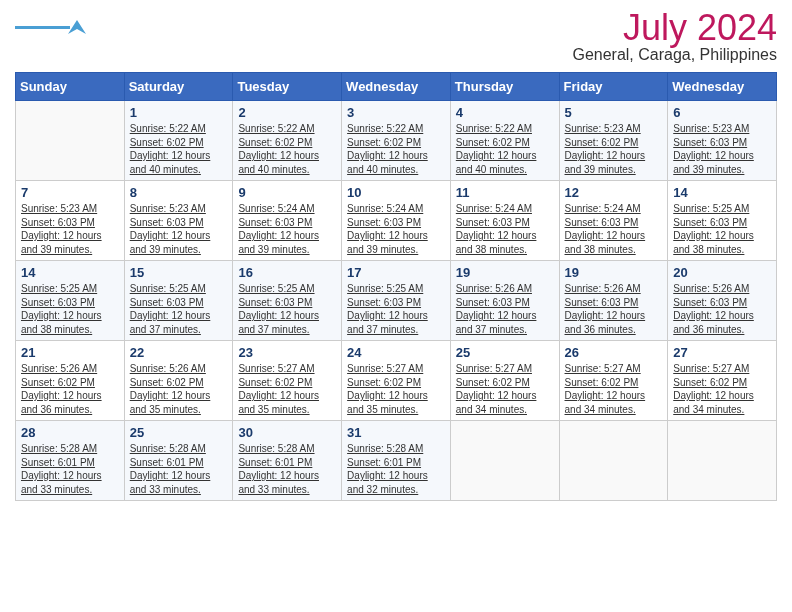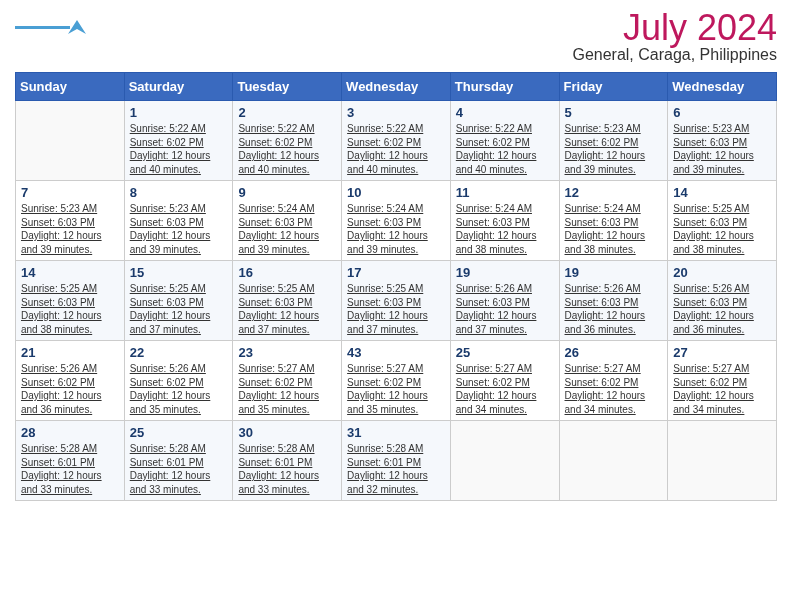--- a/index.html
+++ b/index.html
@@ -283,21 +283,21 @@
 and 35 minutes.</div>
         </td>
         <td>
           <span class="day-number">23</span>
           <div class="day-info" style="white-space: pre-line;">Sunrise: 5:27 AM
 Sunset: 6:02 PM
 Daylight: 12 hours
 and 35 minutes.</div>
         </td>
         <td>
-          <span class="day-number">43</span>
+          <span class="day-number">24</span>
           <div class="day-info" style="white-space: pre-line;">Sunrise: 5:27 AM
 Sunset: 6:02 PM
 Daylight: 12 hours
 and 35 minutes.</div>
         </td>
         <td>
           <span class="day-number">25</span>
           <div class="day-info" style="white-space: pre-line;">Sunrise: 5:27 AM
 Sunset: 6:02 PM
 Daylight: 12 hours

